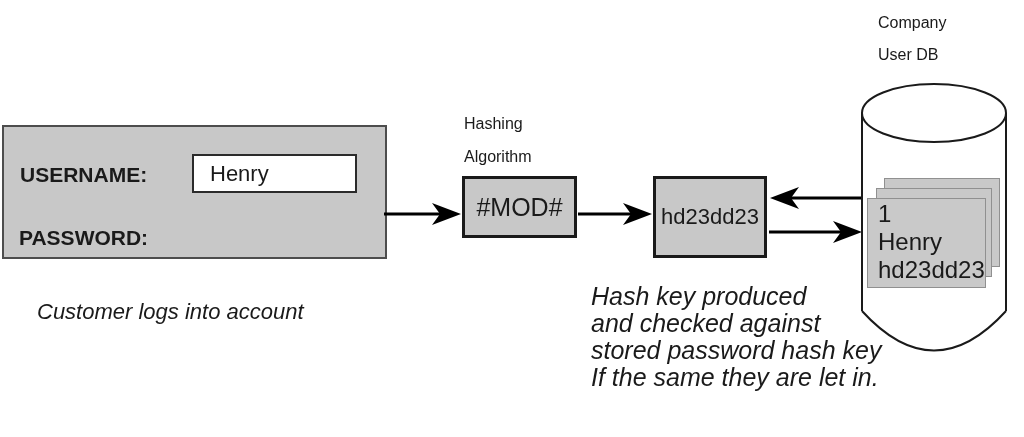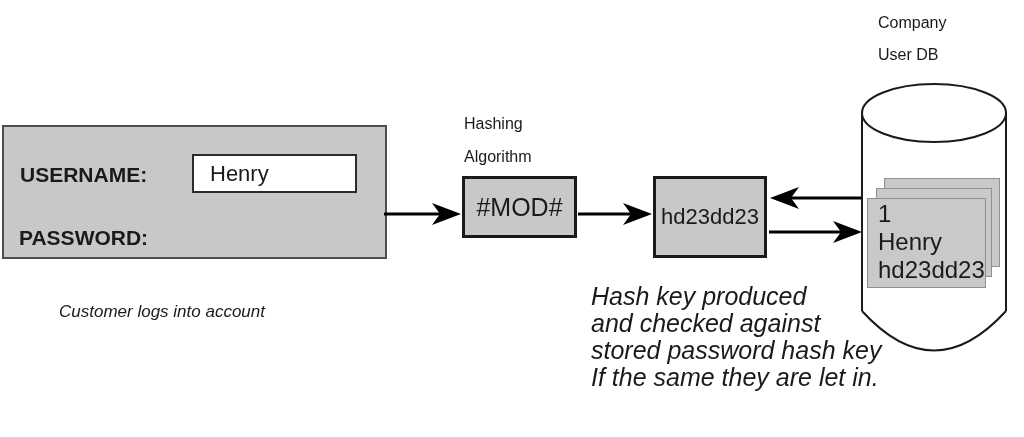--- a/index.html
+++ b/index.html
@@ -36,21 +36,21 @@
   .input-box {
     background: #ffffff; border: 2px solid #2b2b2b;
     display: flex; align-items: center;
     font-size: 22px; padding-left: 16px; white-space: nowrap;
   }
   .caret {
     display: inline-block; width: 2px; height: 24px;
     background: #000; margin-left: 2px; vertical-align: middle;
   }
   .caption {
-    font-style: italic; font-size: 17px; line-height: 26px; white-space: nowrap; margin-left: 22px;
+    font-style: italic; font-size: 22px; line-height: 26px; white-space: nowrap;
   }
 
   
   .proc-box {
     background: var(--box-fill); border: 3px solid var(--box-border);
     display: flex; align-items: center; justify-content: center;
     white-space: nowrap;
   }
   .mod-box { left: 462px; top: 176px; width: 115px; height: 62px; font-size: 25px; }
   .hash-box { left: 653px; top: 176px; width: 114px; height: 82px; font-size: 22px; }

